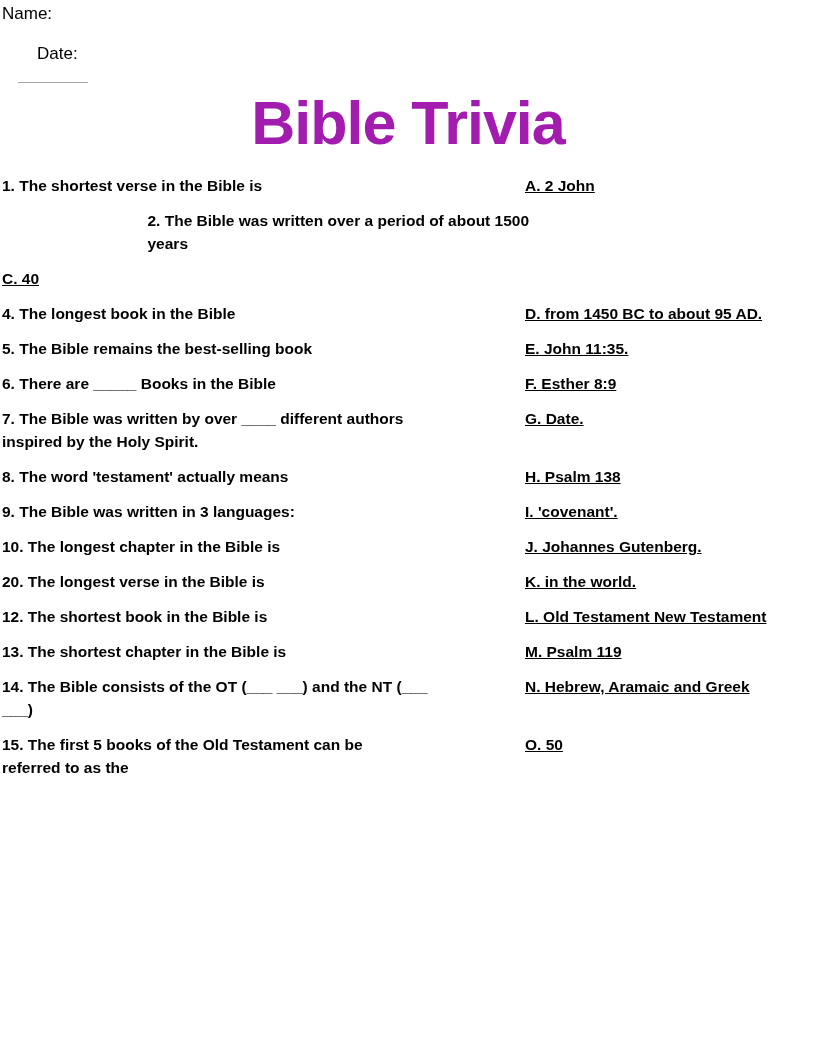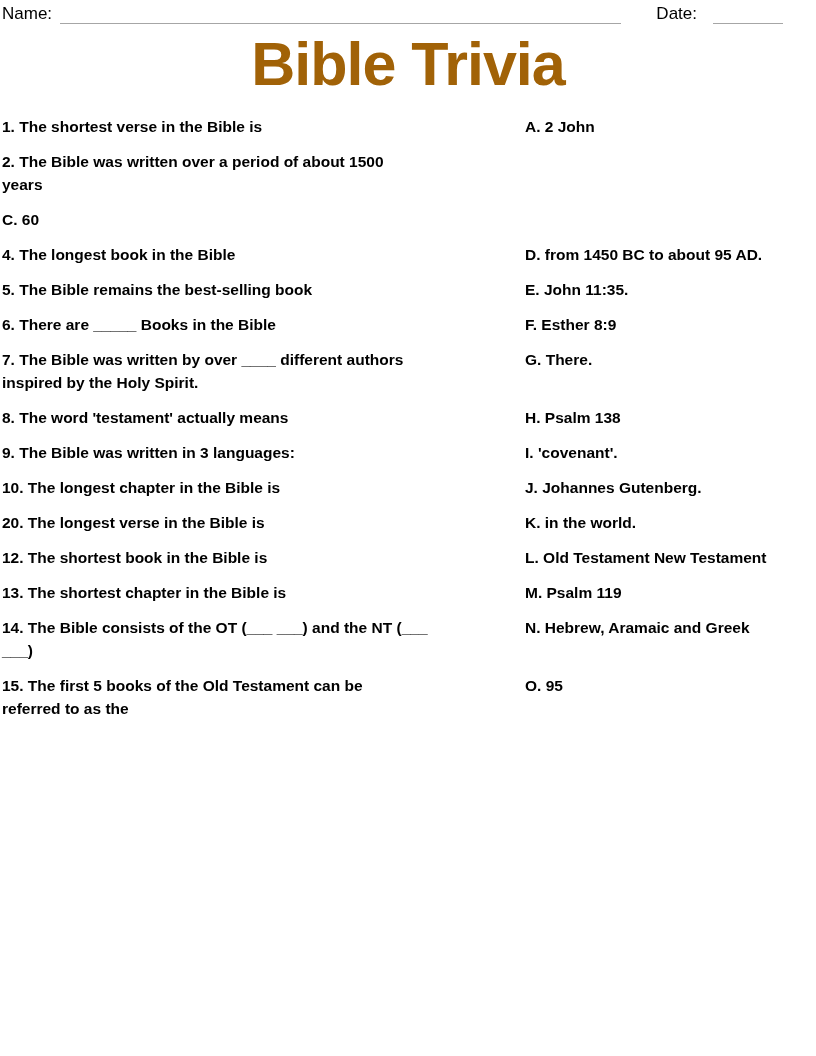--- a/index.html
+++ b/index.html
@@ -12,25 +12,26 @@
     width: 816px;
     height: 1056px;
     background: #ffffff;
     overflow: hidden;
     font-family: "Liberation Sans", sans-serif;
     color: #000000;
   }
   
   .header {
     display: flex;
-    align-items: flex-end;
+    align-items: flex-start;
     padding: 3px 33px 0 2px;
     font-size: 17px;
     line-height: 21px;
     color: #000000;
+    flex-direction: column;
   }
   .label {
     white-space: nowrap;
   }
   .blank-line {
     display: inline-block;
     height: 18px;
     border-bottom: 1.5px solid #a6a6a6;
   }
   .name-line {
@@ -45,44 +46,46 @@
     margin-left: 16px;
   }
   
   .title {
     margin: 10px 0 20px 0;
     font-size: 61px;
     line-height: 61px;
     font-weight: bold;
     text-align: center;
     letter-spacing: -1px;
-    color: #a16207;
+    color: #a21caf;
   }
   
   .rows {
     padding-left: 2px;
   }
   .row {
     display: flex;
     align-items: flex-start;
     margin-bottom: 12px;
     font-size: 15.5px;
     font-weight: bold;
     line-height: 23px;
+    justify-content: center;
   }
   .q {
     width: 523px;
     box-sizing: border-box;
     padding-right: 26px;
     white-space: pre-line;
     flex: 0 0 auto;
   }
   .a {
     flex: 1 1 auto;
     white-space: nowrap;
+    text-decoration: underline;
   }
 </style>
 </head>
 <body>
 
 <div class="page">
 
   <div class="header">
     <span class="label">Name:</span>
     <span class="blank-line name-line"></span>
@@ -98,42 +101,42 @@
       <div class="q">1. The shortest verse in the Bible is</div>
       <div class="a">A. 2 John</div>
     </div>
 
     <div class="row">
       <div class="q">2. The Bible was written over a period of about 1500
 years</div>
     </div>
 
     <div class="row">
-      <div class="a">C. 60</div>
+      <div class="a">C. 40</div>
     </div>
 
     <div class="row">
       <div class="q">4. The longest book in the Bible</div>
       <div class="a">D. from 1450 BC to about 95 AD.</div>
     </div>
 
     <div class="row">
       <div class="q">5. The Bible remains the best-selling book</div>
       <div class="a">E. John 11:35.</div>
     </div>
 
     <div class="row">
       <div class="q">6. There are _____ Books in the Bible</div>
       <div class="a">F. Esther 8:9</div>
     </div>
 
     <div class="row">
       <div class="q">7. The Bible was written by over ____ different authors
 inspired by the Holy Spirit.</div>
-      <div class="a">G. There.</div>
+      <div class="a">G. Date.</div>
     </div>
 
     <div class="row">
       <div class="q">8. The word 'testament' actually means</div>
       <div class="a">H. Psalm 138</div>
     </div>
 
     <div class="row">
       <div class="q">9. The Bible was written in 3 languages:</div>
       <div class="a">I. 'covenant'.</div>
@@ -161,18 +164,18 @@
 
     <div class="row">
       <div class="q">14. The Bible consists of the OT (___ ___) and the NT (___
 ___)</div>
       <div class="a">N. Hebrew, Aramaic and Greek</div>
     </div>
 
     <div class="row">
       <div class="q">15. The first 5 books of the Old Testament can be
 referred to as the</div>
-      <div class="a">O. 95</div>
+      <div class="a">O. 50</div>
     </div>
 
   </div>
 
 </div>
 
 </body></html>

